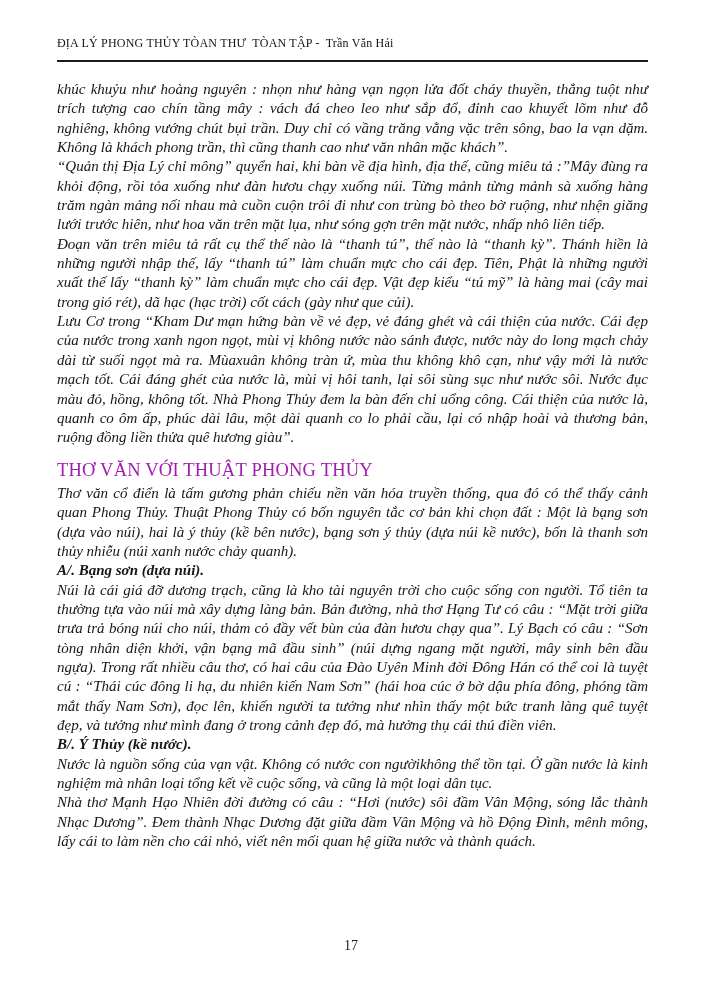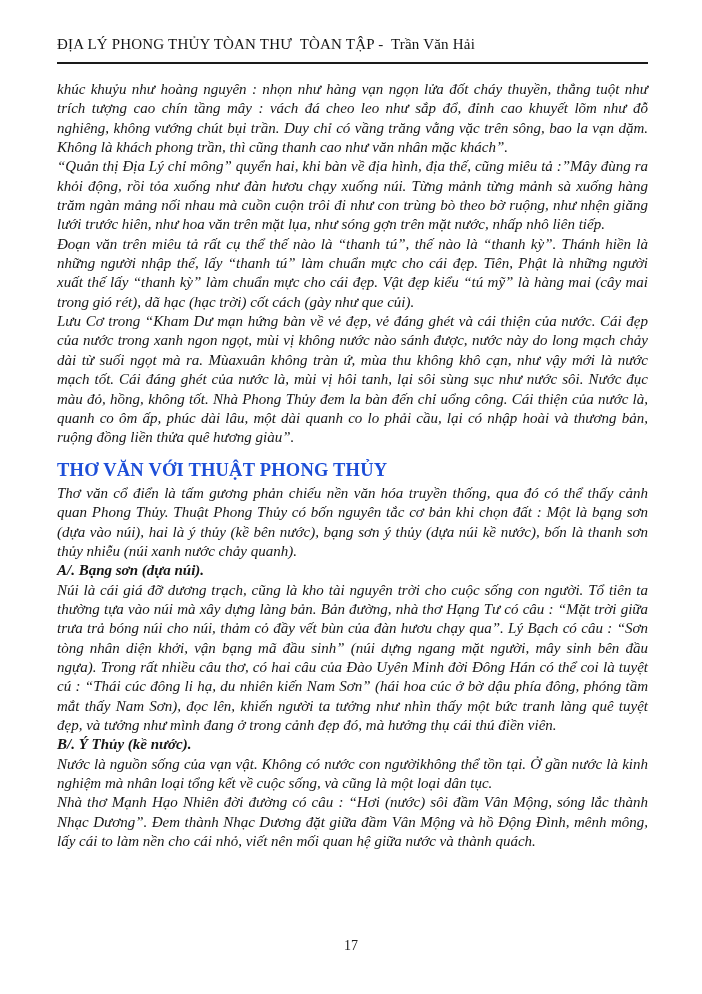--- a/index.html
+++ b/index.html
@@ -13,21 +13,21 @@
     font-family: "Liberation Serif", "DejaVu Serif", serif;
     overflow: hidden;
   }
   .page-header {
     position: absolute;
     left: 57px;
     right: 54px;
     top: 36px;
   }
   .running-title {
-    font-size: 15px;
+    font-size: 12px;
     letter-spacing: 0.2px;
     white-space: pre;
     color: #141414;
   }
   .header-rule {
     border: none;
     border-top: 2px solid #1a1a1a;
     margin: 9px 0 0 0;
   }
   .page-body {
@@ -37,25 +37,25 @@
     top: 80px;
     font-size: 15px;
     line-height: 19.35px;
     text-align: justify;
     color: #161616;
   }
   .page-body p { margin: 0; font-style: italic; }
   .page-body p.subheading { font-weight: bold; }
   .page-body h2.heading {
     font-size: 18.5px;
-    font-weight: bold;
+    font-weight: normal;
     margin: 13px 0 4px 0;
     text-align: left;
     letter-spacing: 0.2px;
-    color: #1d4ed8;
+    color: #a21caf;
   }
   .page-footer {
     position: absolute;
     left: 0;
     right: 0;
     bottom: 40px;
     text-align: center;
   }
   .page-number {
     font-size: 14px;

